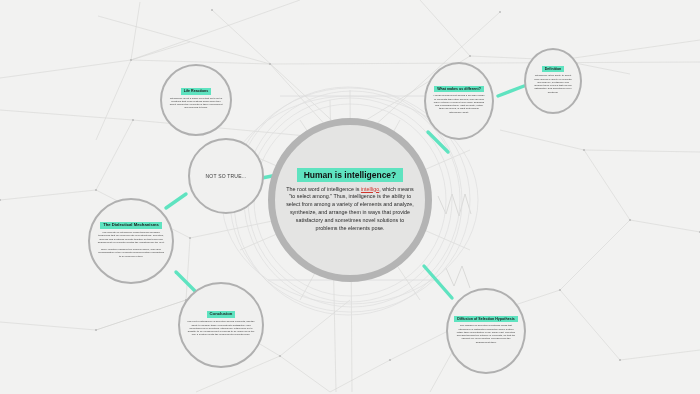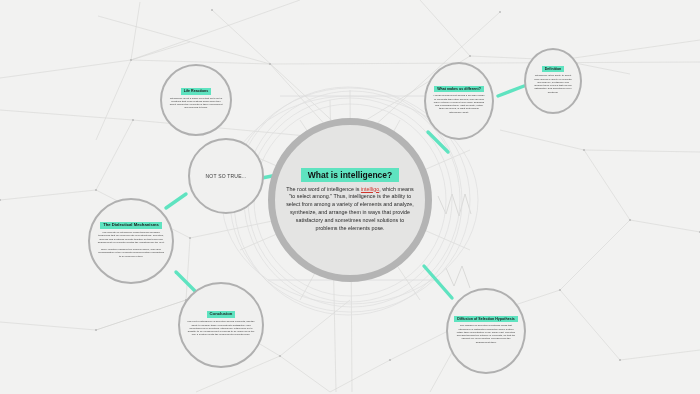--- a/index.html
+++ b/index.html
@@ -195,21 +195,21 @@
       <line x1="262" y1="178" x2="292" y2="172"></line>
       <line x1="166" y1="208" x2="186" y2="194"></line>
       <line x1="176" y1="272" x2="196" y2="292"></line>
       <line x1="428" y1="132" x2="448" y2="152"></line>
       <line x1="498" y1="96" x2="524" y2="86"></line>
       <line x1="424" y1="266" x2="452" y2="298"></line>
     </g>
   </svg>
 
   <div id="hub">
-    <div class="title">What is intelligence?</div>
+    <div class="title">Human is intelligence?</div>
     <div class="body">
       <span>The root word of intelligence is </span><span class="hl">intelligo</span><span>, which means "to select among." Thus, intelligence is the ability to select from among a variety of elements and analyze, synthesize, and arrange them in ways that provide satisfactory and sometimes novel solutions to problems the elements pose.</span>
     </div>
   </div>
 
   <div class="node n-tl">
     <div class="title">Life Reactions</div>
     <div class="body">Intelligence is not a single fixed trait but a set of reactions that living systems show when they select among the elements of their environment and respond to them.</div>
   </div>
 

